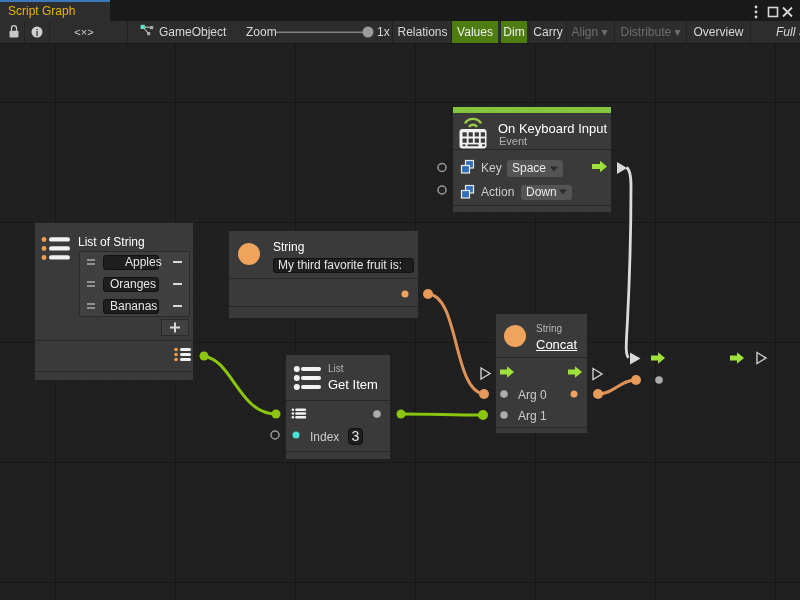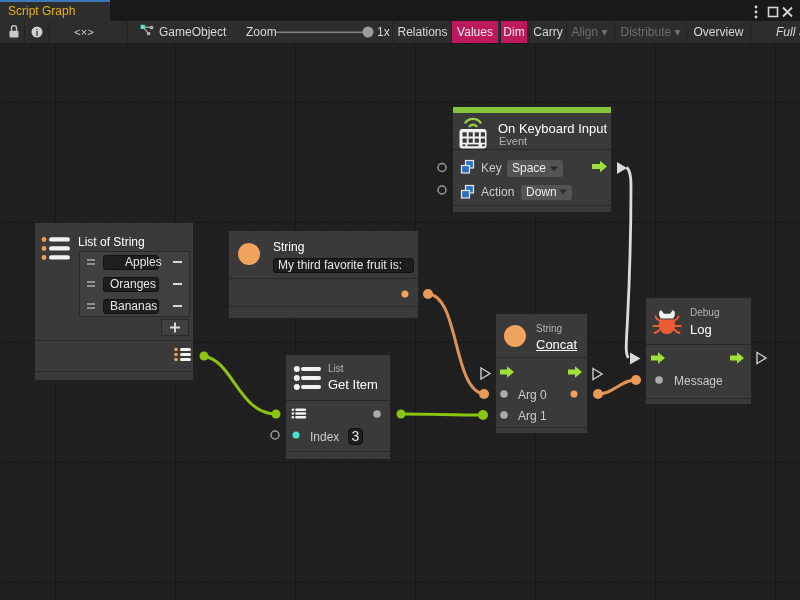--- a/index.html
+++ b/index.html
@@ -11,21 +11,21 @@
 #tabstrip { position:absolute; left:0; top:0; width:800px; height:21px; background:#191919; }
 #tab { position:absolute; left:0; top:0; width:110px; height:21px; background:#2e2e2e;
   border-top:2px solid #3d78b8; color:#eab308; font-size:12px; line-height:18px; padding-left:8px; }
 
 
 #toolbar div { }
 #toolbar { position:absolute; left:0; top:21px; width:800px; height:23px; background:#2d2d2d;
   border-bottom:1px solid #191919; color:#d8d8d8; font-size:12px; }
 .tsep { position:absolute; top:0; width:1px; height:22px; background:#222222; }
 .tbtn { position:absolute; top:0; height:22px; line-height:22px; text-align:center; color:#d8d8d8; white-space:nowrap; }
-.tbtn.on { background:#be185d; color:#eeeeee; }
+.tbtn.on { background:#4d7c0f; color:#eeeeee; }
 .tbtn.dis { color:#6e6e6e; }
 
 
 #graph { position:absolute; left:0; top:44px; width:800px; height:556px;
   background-color:#202020;
   background-image:
     linear-gradient(#171717 1px, transparent 1px),
     linear-gradient(90deg,#171717 1px, transparent 1px),
     linear-gradient(#1d1d1d 1px, transparent 1px),
     linear-gradient(90deg,#1d1d1d 1px, transparent 1px);
@@ -268,38 +268,20 @@
       <circle cx="12" cy="12" r="11" fill="#f0a35c"></circle>
     </svg>
     <div class="nsub" style="left:40px;top:9px;">String</div>
     <div class="ntitle" style="left:40px;top:23px;font-size:13px;text-decoration:underline;">Concat</div>
     <div class="sep" style="top:43px;"></div>
     <div class="plabel" style="left:22px;top:74px;">Arg 0</div>
     <div class="plabel" style="left:22px;top:95px;">Arg 1</div>
     <div class="sep" style="top:113px;"></div>
   </div>
 
-  <div class="node" id="n-log" style="left:645px;top:297px;width:107px;height:108px;">
-    <svg width="30" height="30" style="left:7px;top:9px;">
-
-      <g stroke="#ee5c35" stroke-width="2" fill="none" stroke-linecap="round">
-        <path d="M 2.5 9.5 Q 4 13.5 8 13.5 M 25.5 9.5 Q 24 13.5 20 13.5"></path>
-        <path d="M 0.5 19 H 6 M 22 19 H 27.5"></path>
-        <path d="M 1.5 26 Q 4.5 25 7 22.5 M 26.5 26 Q 23.5 25 21 22.5"></path>
-      </g>
-      <path d="M 6.5 12.5 h 15 q 1.5 5 0 9 q -2.5 5.5 -7.5 5.5 q -5 0 -7.5 -5.5 q -1.5 -4 0 -9 z" fill="#ee5c35"></path>
-
-      <path d="M 8 3 L 11 6.8 H 17 L 20 3 L 21.7 4.8 Q 22.6 9 20 11.5 H 8 Q 5.4 9 6.3 4.8 Z" fill="#f2f2f2"></path>
-    </svg>
-    <div class="nsub" style="left:44px;top:9px;">Debug</div>
-    <div class="ntitle" style="left:44px;top:24px;font-size:13px;">Log</div>
-    <div class="sep" style="top:46px;"></div>
-    <div class="plabel" style="left:28px;top:76px;">Message</div>
-    <div class="sep" style="top:100px;"></div>
-  </div>
 
   <svg id="wires" width="800" height="600">
 
     <path d="M 626.5 167.5 C 630.5 170 631 178 631 186 C 631 220 629.5 280 627.5 320 C 626.5 338 626 345 626.3 350 C 626.6 354.5 627.5 356.8 628.6 357.6" stroke="#dcdcdc" stroke-width="2.8" fill="none"></path>
 
     <path d="M 204 356.5 C 232 359 239 414 276 414" stroke="#8bc50e" stroke-width="3" fill="none"></path>
 
     <path d="M 401 414 C 435 414 449 415 483 415" stroke="#8bc50e" stroke-width="3" fill="none"></path>
 
     <path d="M 428 294 C 459 295 453 391 484 394" stroke="#df9257" stroke-width="3" fill="none"></path>

